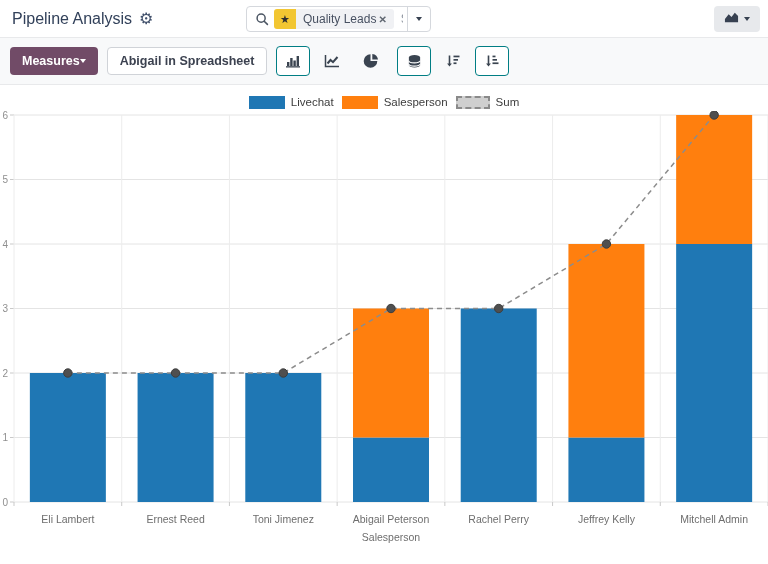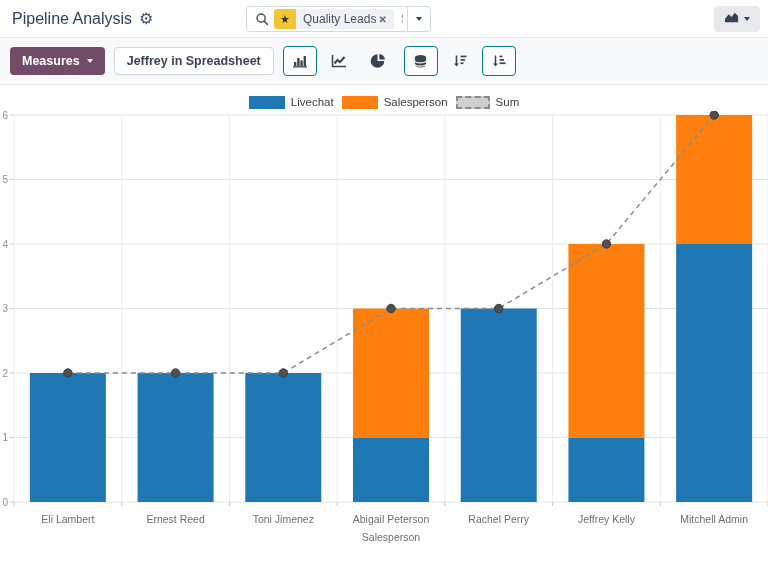--- a/index.html
+++ b/index.html
@@ -22,21 +22,21 @@
   .search-input { border:none; outline:none; flex:1; min-width:0; font-size:12px; color:#6b7280; padding:0 4px 0 7px; font-family:"Liberation Sans",sans-serif; background:transparent; }
   .search-input::placeholder { color:#8c939e; }
   .search-caret { width:23px; height:100%; border-left:1px solid #d5d8dd; display:flex; align-items:center; justify-content:center; cursor:pointer; color:#374151; }
 
   .switcher { position:absolute; right:8px; top:6px; width:46px; height:26px; background:#e7e9ec; border-radius:4px; display:flex; align-items:center; justify-content:center; gap:5px; cursor:pointer; color:#374151; }
 
   .caret { width:0; height:0; border-left:3.5px solid transparent; border-right:3.5px solid transparent; border-top:4px solid currentColor; display:inline-block; }
 
   
   .toolbar { height:47px; background:#f8f9fa; border-bottom:1px solid #e8e9eb; display:flex; align-items:center; padding:0 10px; }
-  .btn-measures { height:28px; padding:0 12px; background:#714B67; color:#fff; border:none; border-radius:4px; font-size:12.5px; font-weight:600; display:flex; align-items:center; gap:7px; cursor:pointer; font-family:"Liberation Sans",sans-serif; }
+  .btn-measures { height:28px; padding:0 12px; background:#714B67; color:#fff; border:none; border-radius:4px; font-size:12.5px; font-weight:600; display:flex; align-items:center; cursor:pointer; font-family:"Liberation Sans",sans-serif; }
   .btn-spreadsheet { height:28px; margin-left:9px; padding:0 12px; background:#fff; color:#3c4250; border:1px solid #d0d3d8; border-radius:4px; font-size:12.5px; font-weight:600; cursor:pointer; font-family:"Liberation Sans",sans-serif; }
   .btn-group { display:flex; align-items:center; gap:5px; margin-left:9px; }
   .icon-btn { width:34px; height:30px; display:flex; align-items:center; justify-content:center; background:transparent; border:1px solid transparent; border-radius:4px; cursor:pointer; color:#3a4450; }
   .icon-btn.active { border-color:#017e84; background:#fff; }
   .icon-btn svg { display:block; }
 
   
   .chart-region { height:479px; background:#fff; }
   .legend { display:flex; justify-content:center; align-items:center; gap:8px; padding-top:8px; height:26px; }
   .legend-item { display:flex; align-items:center; gap:6px; font-size:11.5px; color:#3d3d3d; cursor:pointer; }
@@ -86,21 +86,21 @@
       </span>
       <i class="caret"></i>
     </div>
   </header>
 
   <div class="toolbar">
     <button class="btn-measures">
       <span>Measures</span>
       <i class="caret"></i>
     </button>
-    <button class="btn-spreadsheet">Jeffrey in Spreadsheet</button>
+    <button class="btn-spreadsheet">Abigail in Spreadsheet</button>
 
     <div class="btn-group">
       <button class="icon-btn active">
         <span>
             <svg width="16" height="16" viewBox="0 0 16 16" fill="#3a4450">
               <rect x="2" y="9" width="2.4" height="4"></rect>
               <rect x="5.2" y="5" width="2.4" height="8"></rect>
               <rect x="8.4" y="7.5" width="2.4" height="5.5"></rect>
               <rect x="11.6" y="3" width="2.4" height="10"></rect>
               <rect x="1" y="13.2" width="14" height="1.3"></rect>

